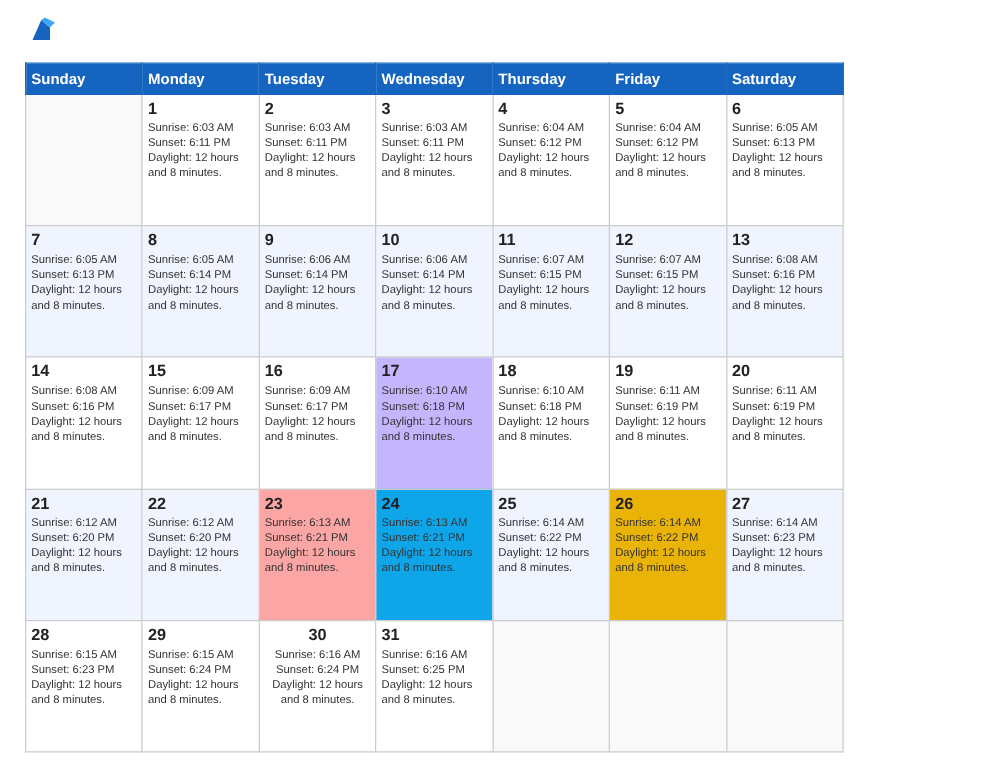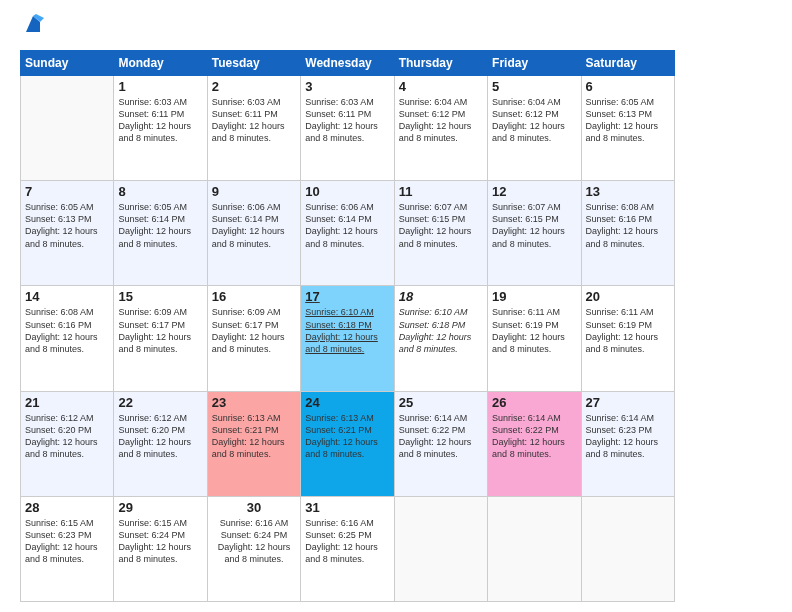--- a/index.html
+++ b/index.html
@@ -244,28 +244,28 @@
 Daylight: 12 hours
 and 8 minutes.</div>
           </td>
           <td style="background: rgb(255, 255, 255);">
             <span class="day-num">16</span>
             <div class="day-info" style="white-space: pre-line;">Sunrise: 6:09 AM
 Sunset: 6:17 PM
 Daylight: 12 hours
 and 8 minutes.</div>
           </td>
-          <td style="background: #7dd3fc; text-decoration: underline;">
+          <td style="background: #c4b5fd;">
             <span class="day-num">17</span>
             <div class="day-info" style="white-space: pre-line;">Sunrise: 6:10 AM
 Sunset: 6:18 PM
 Daylight: 12 hours
 and 8 minutes.</div>
           </td>
-          <td style="background: rgb(255, 255, 255); font-style: italic;">
+          <td style="background: rgb(255, 255, 255);">
             <span class="day-num">18</span>
             <div class="day-info" style="white-space: pre-line;">Sunrise: 6:10 AM
 Sunset: 6:18 PM
 Daylight: 12 hours
 and 8 minutes.</div>
           </td>
           <td style="background: rgb(255, 255, 255);">
             <span class="day-num">19</span>
             <div class="day-info" style="white-space: pre-line;">Sunrise: 6:11 AM
 Sunset: 6:19 PM
@@ -309,21 +309,21 @@
 Daylight: 12 hours
 and 8 minutes.</div>
           </td>
           <td style="background: rgb(240, 244, 255);">
             <span class="day-num">25</span>
             <div class="day-info" style="white-space: pre-line;">Sunrise: 6:14 AM
 Sunset: 6:22 PM
 Daylight: 12 hours
 and 8 minutes.</div>
           </td>
-          <td style="background: #f9a8d4;">
+          <td style="background: #eab308;">
             <span class="day-num">26</span>
             <div class="day-info" style="white-space: pre-line;">Sunrise: 6:14 AM
 Sunset: 6:22 PM
 Daylight: 12 hours
 and 8 minutes.</div>
           </td>
           <td style="background: rgb(240, 244, 255);">
             <span class="day-num">27</span>
             <div class="day-info" style="white-space: pre-line;">Sunrise: 6:14 AM
 Sunset: 6:23 PM

